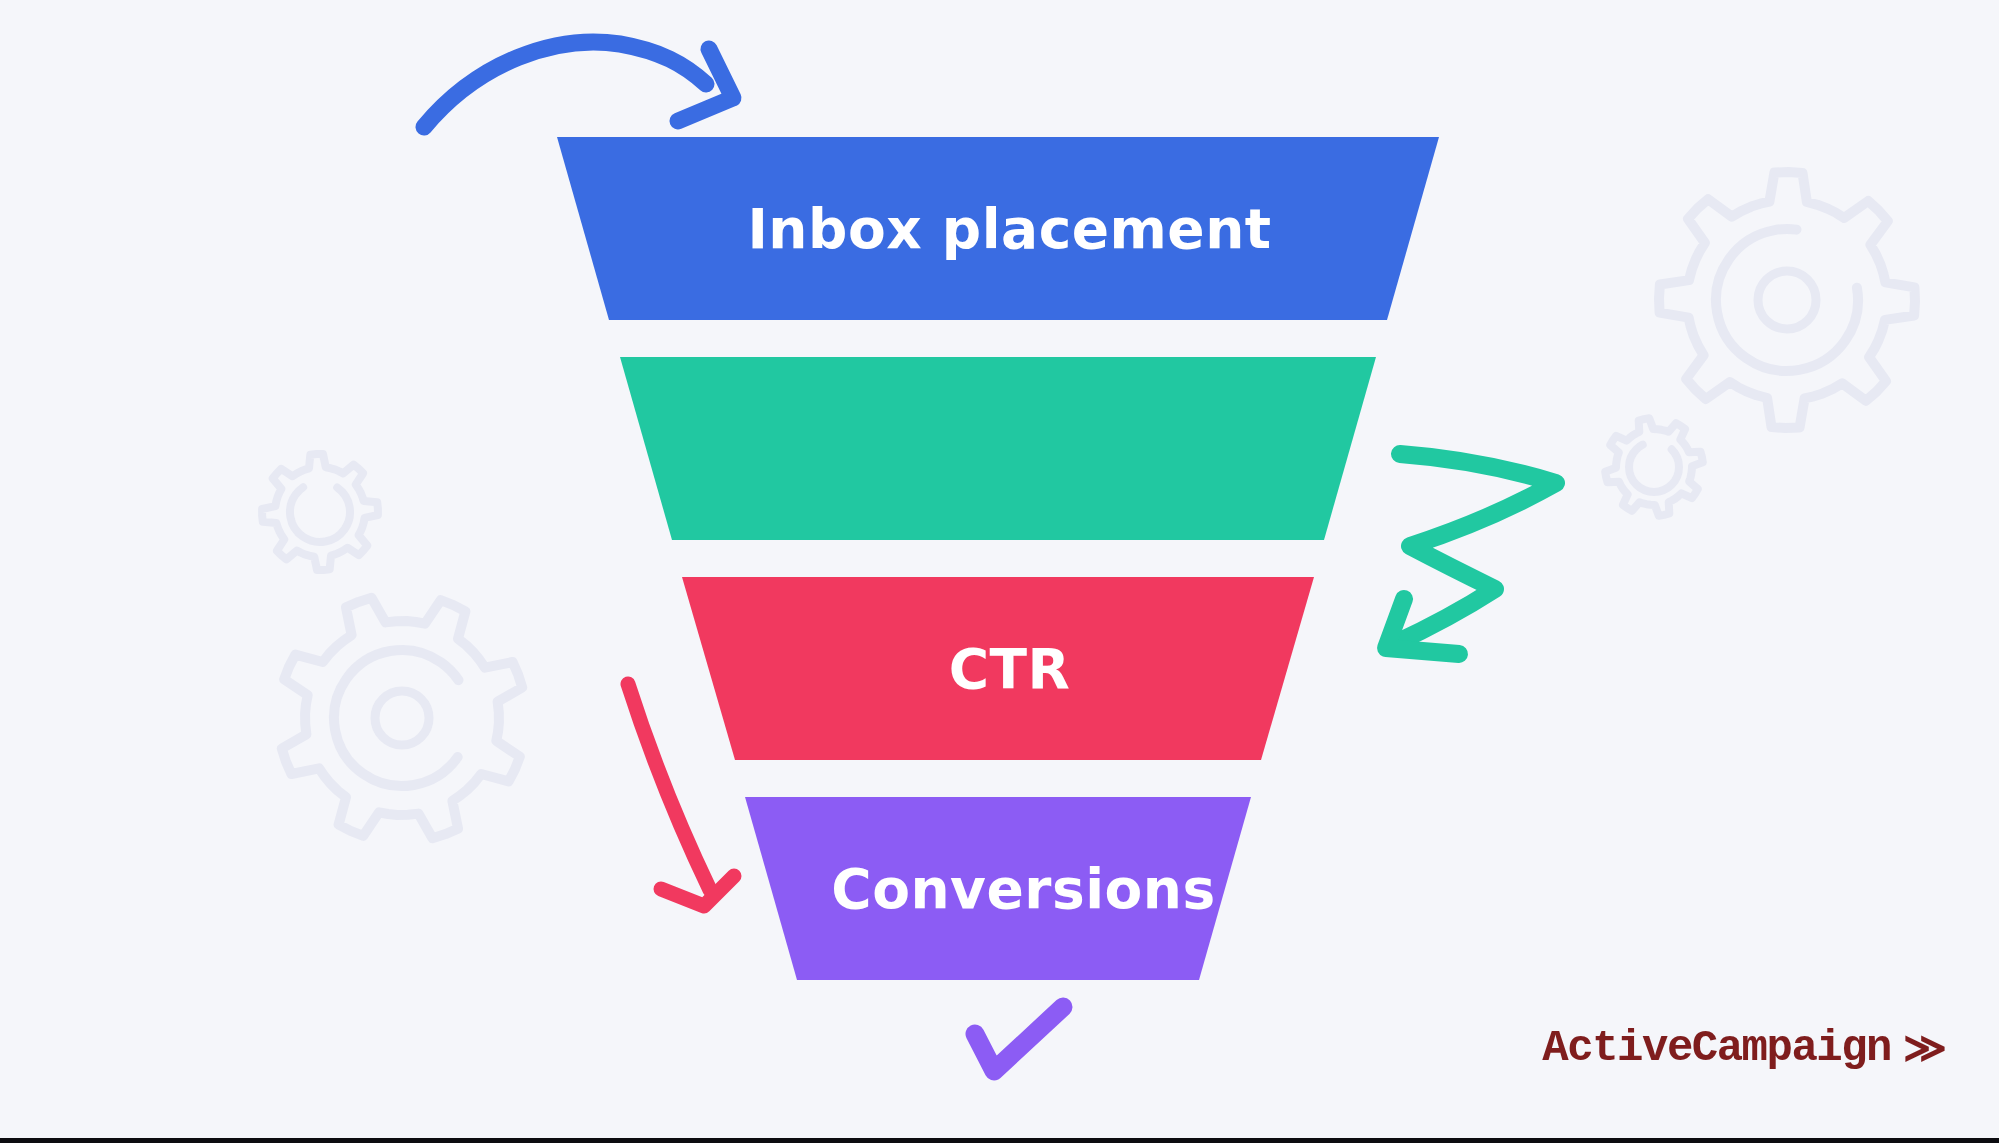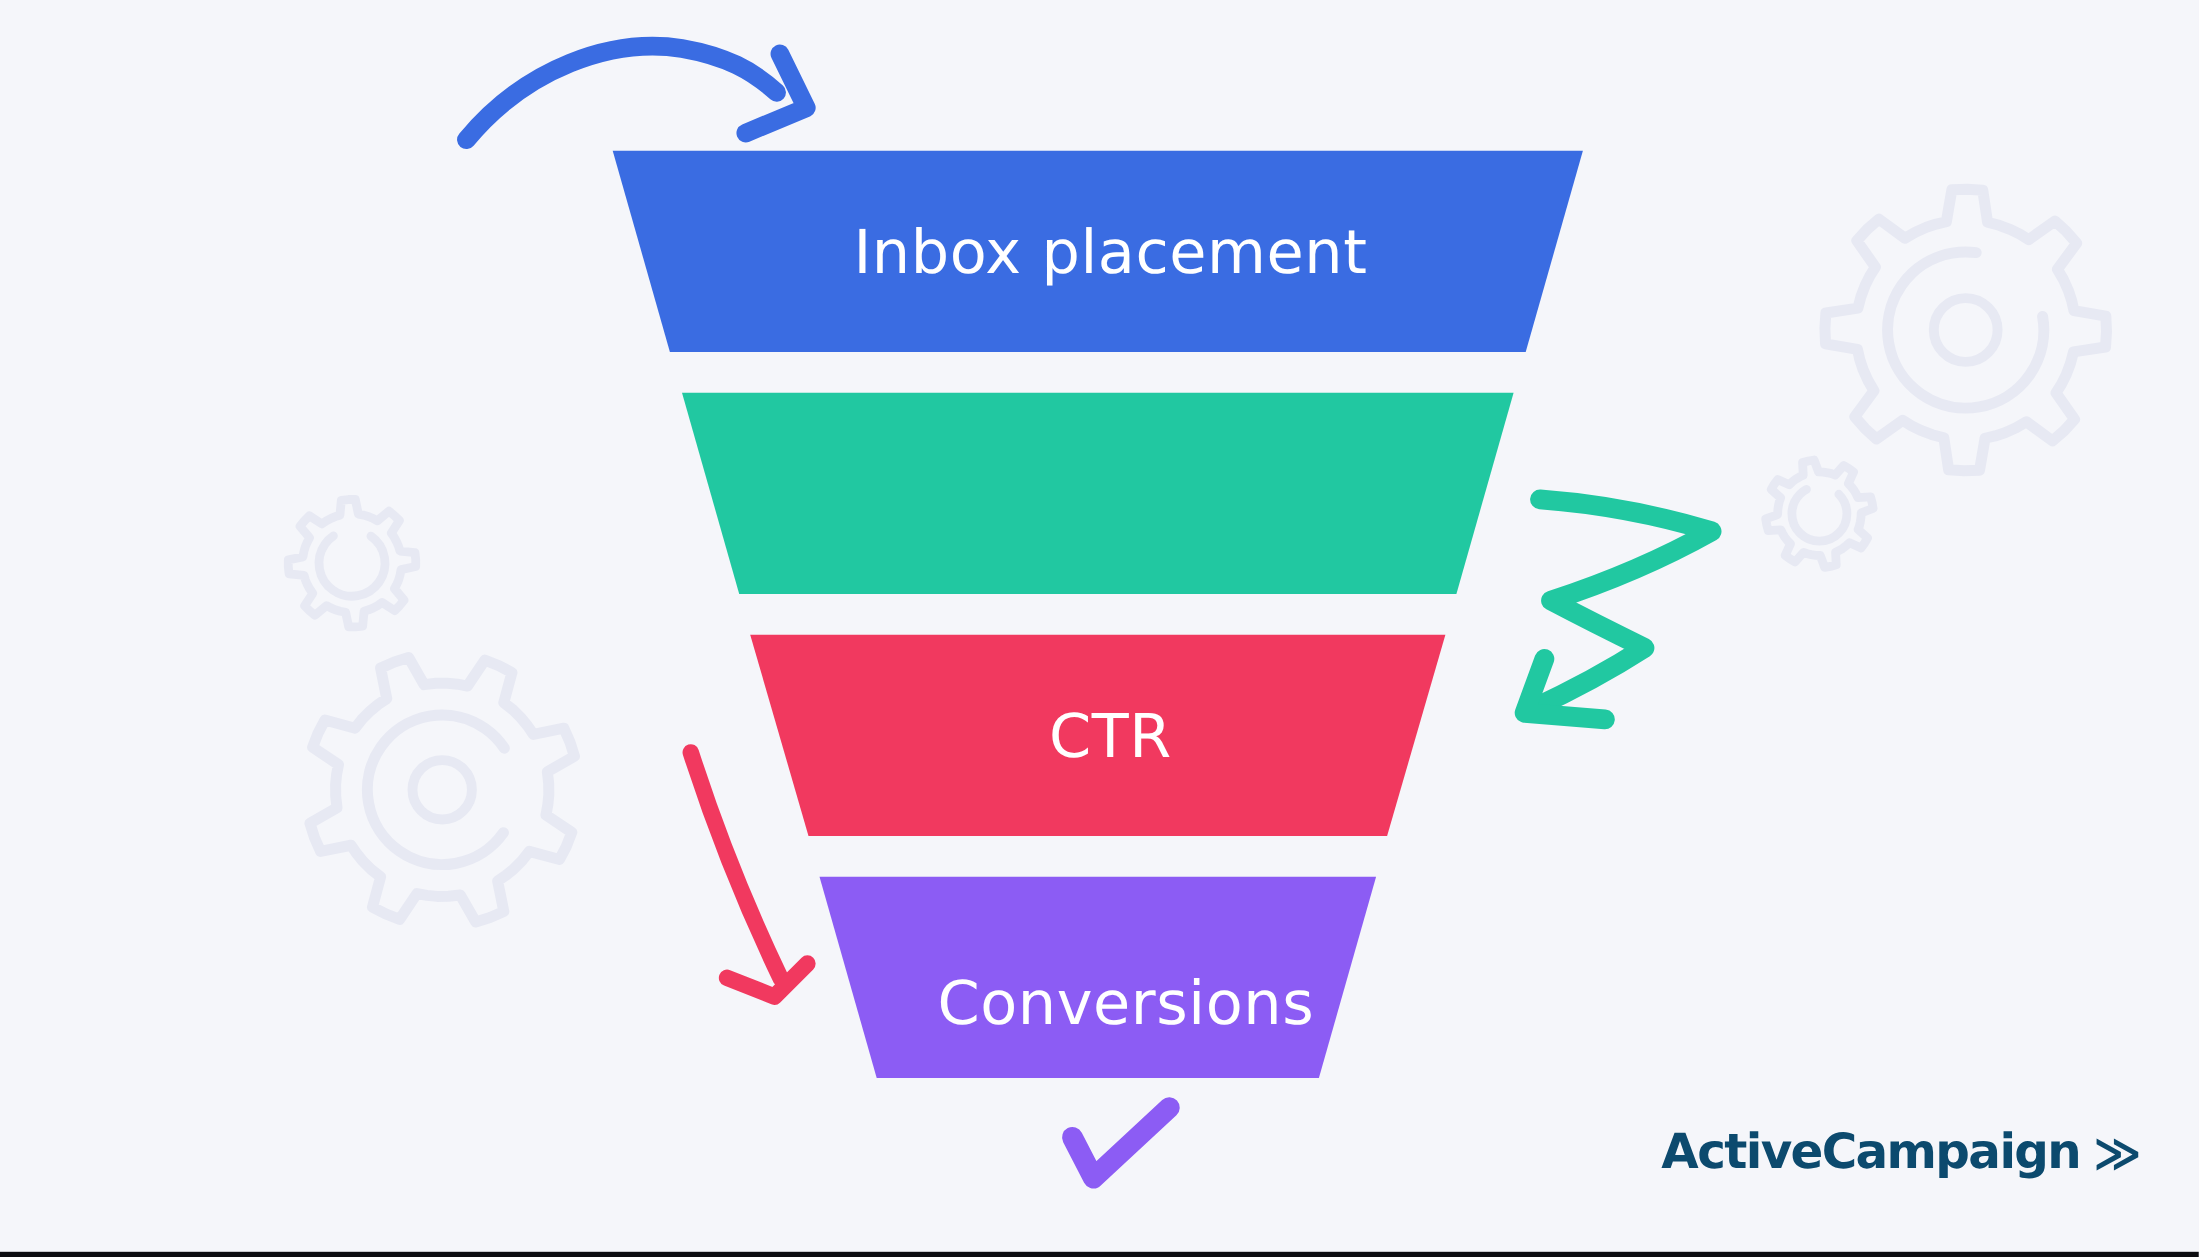--- a/index.html
+++ b/index.html
@@ -25,29 +25,29 @@
   .stage-label {
     position: absolute;
     left: 0;
     right: 0;
     display: flex;
     align-items: center;
     justify-content: center;
     height: 183px;
     color: #ffffff;
     font-size: 55px;
-    font-weight: 400;
+    font-weight: 700;
     letter-spacing: 0.5px;
     pointer-events: none;
     margin-left: 20px;
   }
   .stage-label.l0 { top: 137px; }
   .stage-label.l1 { top: 357px; }
   .stage-label.l2 { top: 577px; }
-  .stage-label.l3 { top: 820px; padding-left: 28px; }
+  .stage-label.l3 { top: 797px; padding-left: 28px; }
   .logo {
     position: absolute;
     top: 1022px;
     right: 52px;
     display: flex;
     align-items: center;
     gap: 12px;
     font-size: 44px;
     font-weight: 700;
     letter-spacing: -1.5px;
@@ -122,19 +122,19 @@
 
     <g fill="none" stroke-width="19" stroke-linecap="round" stroke-linejoin="round" stroke="#8c5cf4">
       <path d="M 975,1034 L 994,1071 L 1063,1007"></path>
     </g>
   </svg>
 
   <div class="stage-label l0" style="color: rgb(255, 255, 255);">Inbox placement</div>
   <div class="stage-label l2" style="color: rgb(255, 255, 255);">CTR</div>
   <div class="stage-label l3" style="color: rgb(255, 255, 255);">Conversions</div>
 
-  <div class="logo" style="color: #0c4a6e;">
+  <div class="logo" style="color: #7f1d1d; font-family: Liberation Mono, monospace;">
     <span>ActiveCampaign</span>
     <span class="mark">≫</span>
   </div>
 
   <div class="bottom-bar" style="background: rgb(12, 12, 16);"></div>
 </div>
 
 </body></html>

